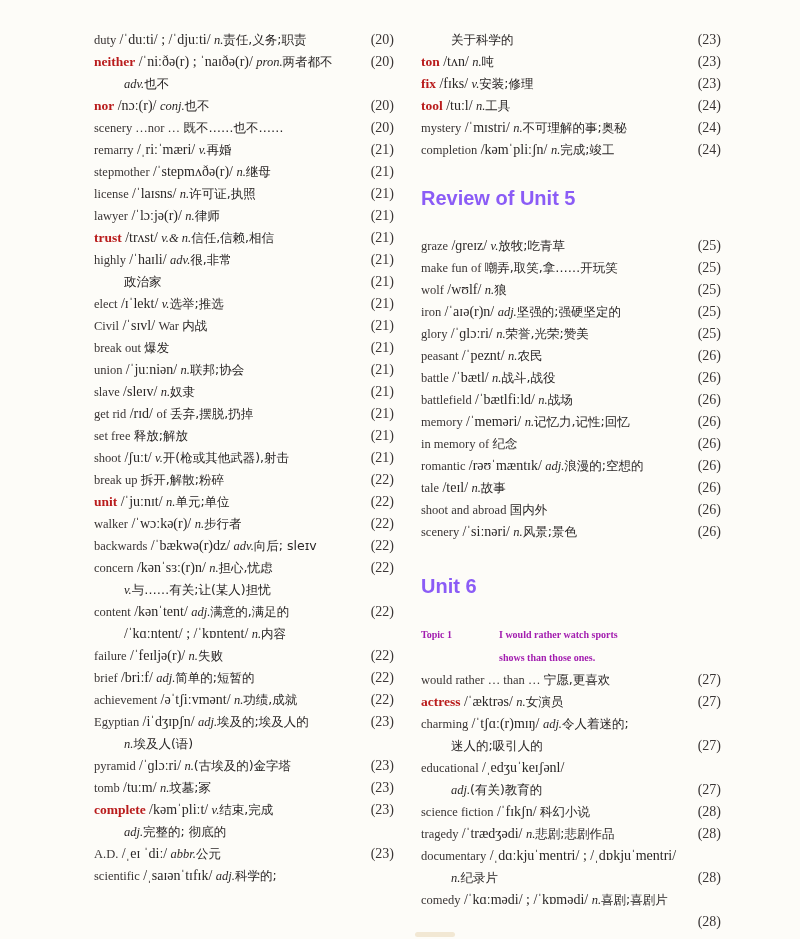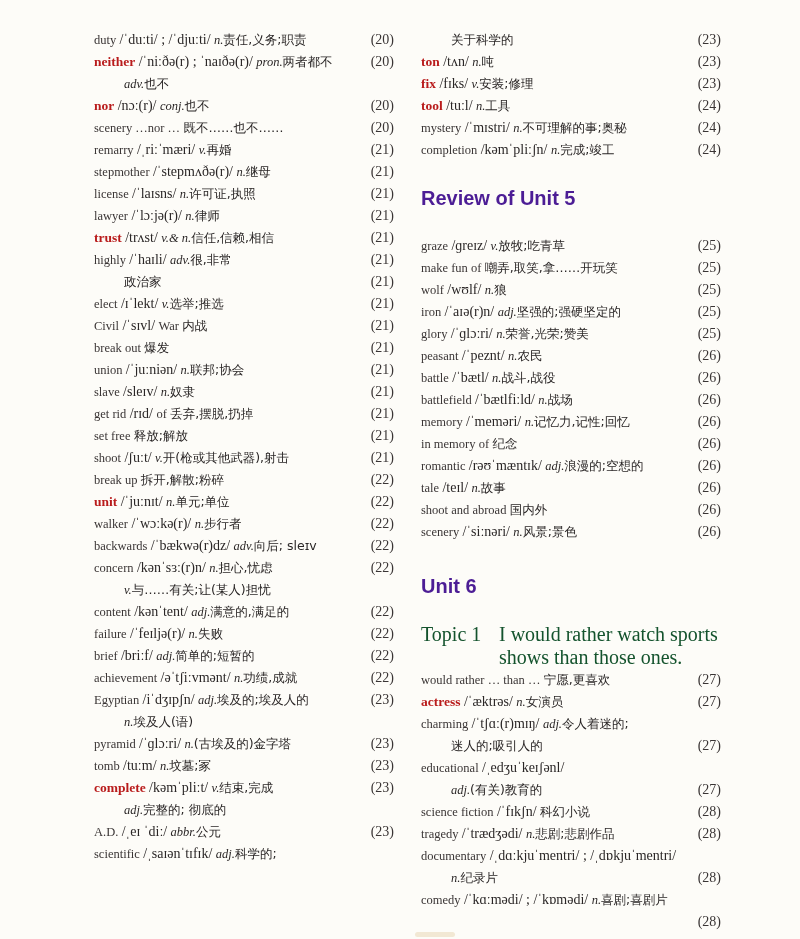--- a/index.html
+++ b/index.html
@@ -22,27 +22,27 @@
   .row .word.bold { font-weight: bold; font-size: 13.5px; color: #b91c1c; }
   .row .ph { font-size: 14px; }
   .row .pos { font-style: italic; font-size: 12.5px; }
   .row .cn { font-family: "DejaVu Sans", sans-serif; font-size: 12.5px; }
   .row .page-ref {
     position: absolute; right: 0; top: 0;
     font-size: 14px; color: #3a3535;
   }
   .row.cont { padding-left: 30px; }
   .heading {
-    color: #4c1d95;
+    color: #8b5cf6;
     font-family: "Liberation Sans", "DejaVu Sans", sans-serif;
     font-weight: bold; font-size: 20px;
     height: 26px; line-height: 26px;
   }
   .topic {
-    color: #14532d; font-weight: normal; font-size: 20px;
+    color: #a21caf; font-weight: bold; font-size: 10px;
     line-height: 23px;
     font-family: "Liberation Serif", serif;
   }
   .topic .t-label { display: inline-block; width: 78px; }
   .topic .t-line2 { padding-left: 78px; }
   .gap-md { height: 24px; }
   .gap-lg { height: 30px; }
   .bottom-deco {
     position: absolute; left: 415px; top: 932px;
     width: 40px; height: 5px; border-radius: 3px;
@@ -74,20 +74,21 @@
       <div class="row"><span class="word">get rid</span> <span class="ph">/rɪd/</span> <span class="word">of</span> <span class="cn">丢弃,摆脱,扔掉</span><span class="page-ref">(21)</span></div>
       <div class="row"><span class="word">set free</span> <span class="cn">释放;解放</span><span class="page-ref">(21)</span></div>
       <div class="row"><span class="word">shoot</span> <span class="ph">/ʃuːt/</span> <span class="pos">v.</span><span class="cn">开(枪或其他武器),射击</span><span class="page-ref">(21)</span></div>
       <div class="row"><span class="word">break up</span> <span class="cn">拆开,解散;粉碎</span><span class="page-ref">(22)</span></div>
       <div class="row"><span class="word bold">unit</span> <span class="ph">/ˈjuːnɪt/</span> <span class="pos">n.</span><span class="cn">单元;单位</span><span class="page-ref">(22)</span></div>
       <div class="row"><span class="word">walker</span> <span class="ph">/ˈwɔːkə(r)/</span> <span class="pos">n.</span><span class="cn">步行者</span><span class="page-ref">(22)</span></div>
       <div class="row"><span class="word">backwards</span> <span class="ph">/ˈbækwə(r)dz/</span> <span class="pos">adv.</span><span class="cn">向后; sleɪv</span><span class="page-ref">(22)</span></div>
       <div class="row"><span class="word">concern</span> <span class="ph">/kənˈsɜː(r)n/</span> <span class="pos">n.</span><span class="cn">担心,忧虑</span><span class="page-ref">(22)</span></div>
       <div class="row cont"><span class="pos">v.</span><span class="cn">与……有关;让(某人)担忧</span></div>
       <div class="row"><span class="word">content</span> <span class="ph">/kənˈtent/</span> <span class="pos">adj.</span><span class="cn">满意的,满足的</span><span class="page-ref">(22)</span></div>
+      <div class="row cont"><span class="ph">/ˈkɑːntent/ ; /ˈkɒntent/</span> <span class="pos">n.</span><span class="cn">内容</span></div>
       <div class="row"><span class="word">failure</span> <span class="ph">/ˈfeɪljə(r)/</span> <span class="pos">n.</span><span class="cn">失败</span><span class="page-ref">(22)</span></div>
       <div class="row"><span class="word">brief</span> <span class="ph">/briːf/</span> <span class="pos">adj.</span><span class="cn">简单的;短暂的</span><span class="page-ref">(22)</span></div>
       <div class="row"><span class="word">achievement</span> <span class="ph">/əˈtʃiːvmənt/</span> <span class="pos">n.</span><span class="cn">功绩,成就</span><span class="page-ref">(22)</span></div>
       <div class="row"><span class="word">Egyptian</span> <span class="ph">/iˈdʒɪpʃn/</span> <span class="pos">adj.</span><span class="cn">埃及的;埃及人的</span><span class="page-ref">(23)</span></div>
       <div class="row cont"><span class="pos">n.</span><span class="cn">埃及人(语)</span></div>
       <div class="row"><span class="word">pyramid</span> <span class="ph">/ˈɡlɔːri/</span> <span class="pos">n.</span><span class="cn">(古埃及的)金字塔</span><span class="page-ref">(23)</span></div>
       <div class="row"><span class="word">tomb</span> <span class="ph">/tuːm/</span> <span class="pos">n.</span><span class="cn">坟墓;冢</span><span class="page-ref">(23)</span></div>
       <div class="row"><span class="word bold">complete</span> <span class="ph">/kəmˈpliːt/</span> <span class="pos">v.</span><span class="cn">结束,完成</span><span class="page-ref">(23)</span></div>
       <div class="row cont"><span class="pos">adj.</span><span class="cn">完整的; 彻底的</span></div>
       <div class="row"><span class="word">A.D.</span> <span class="ph">/ˌeɪ ˈdiː/</span> <span class="pos">abbr.</span><span class="cn">公元</span><span class="page-ref">(23)</span></div>

